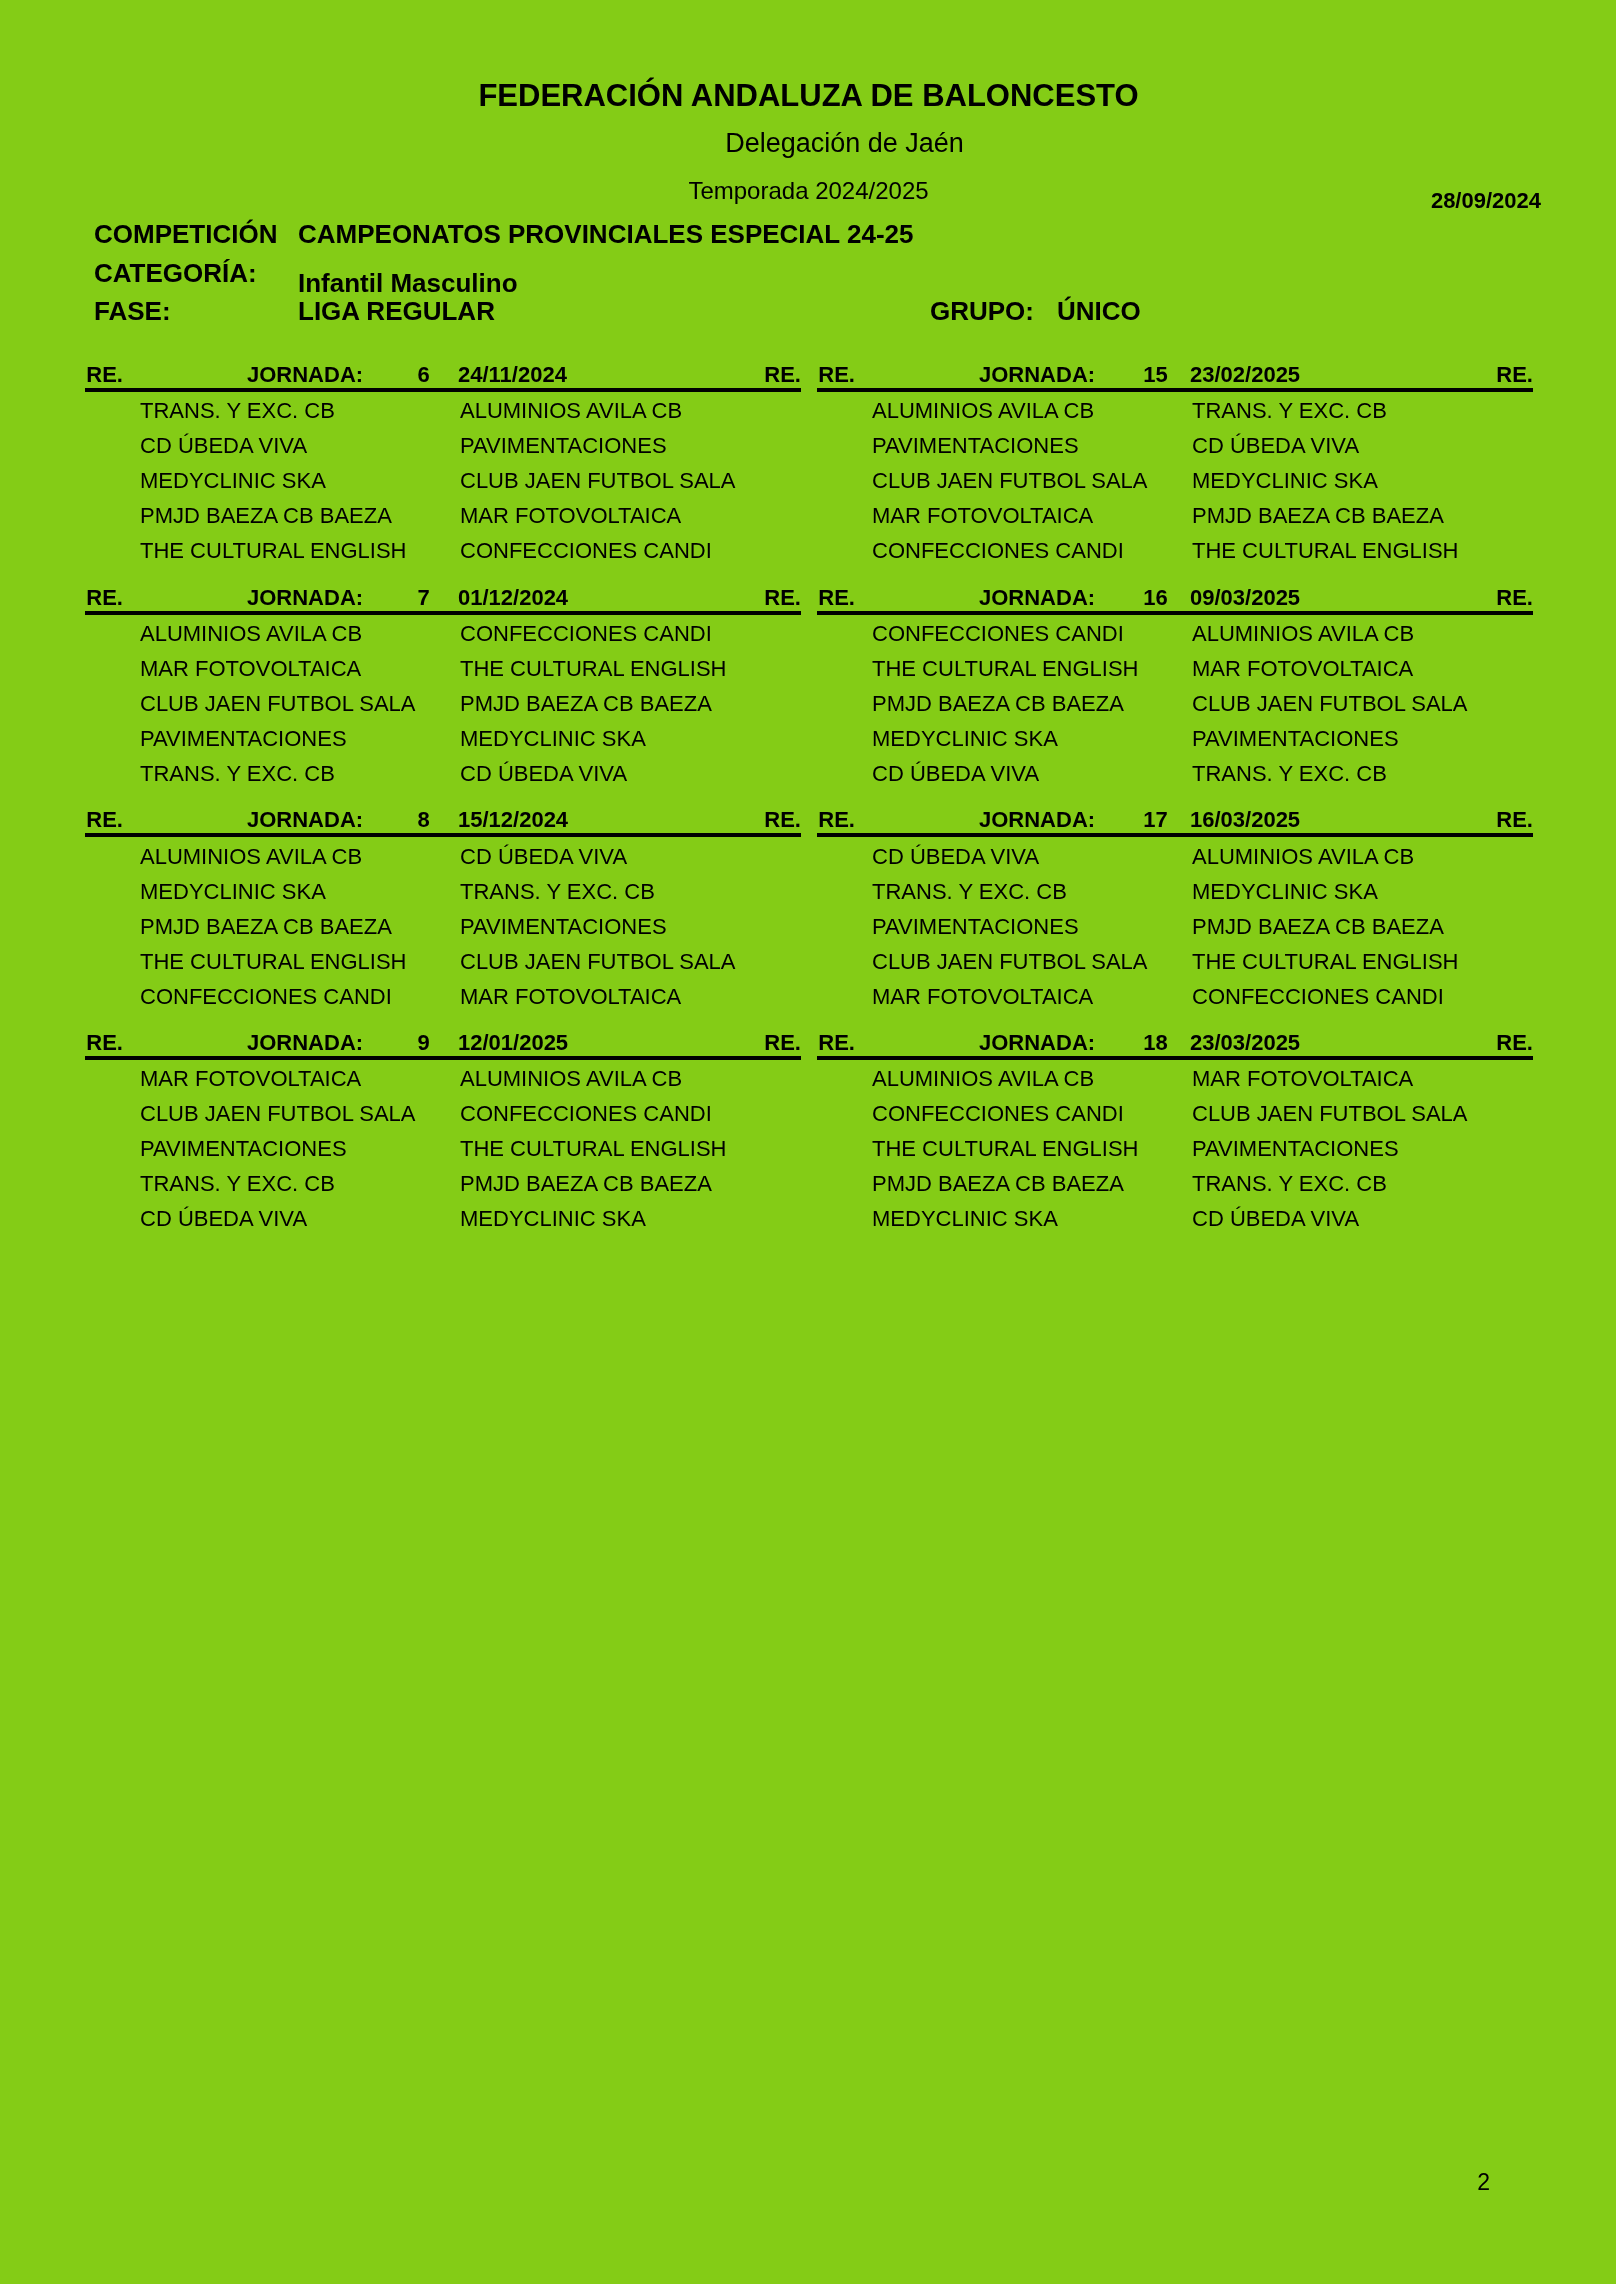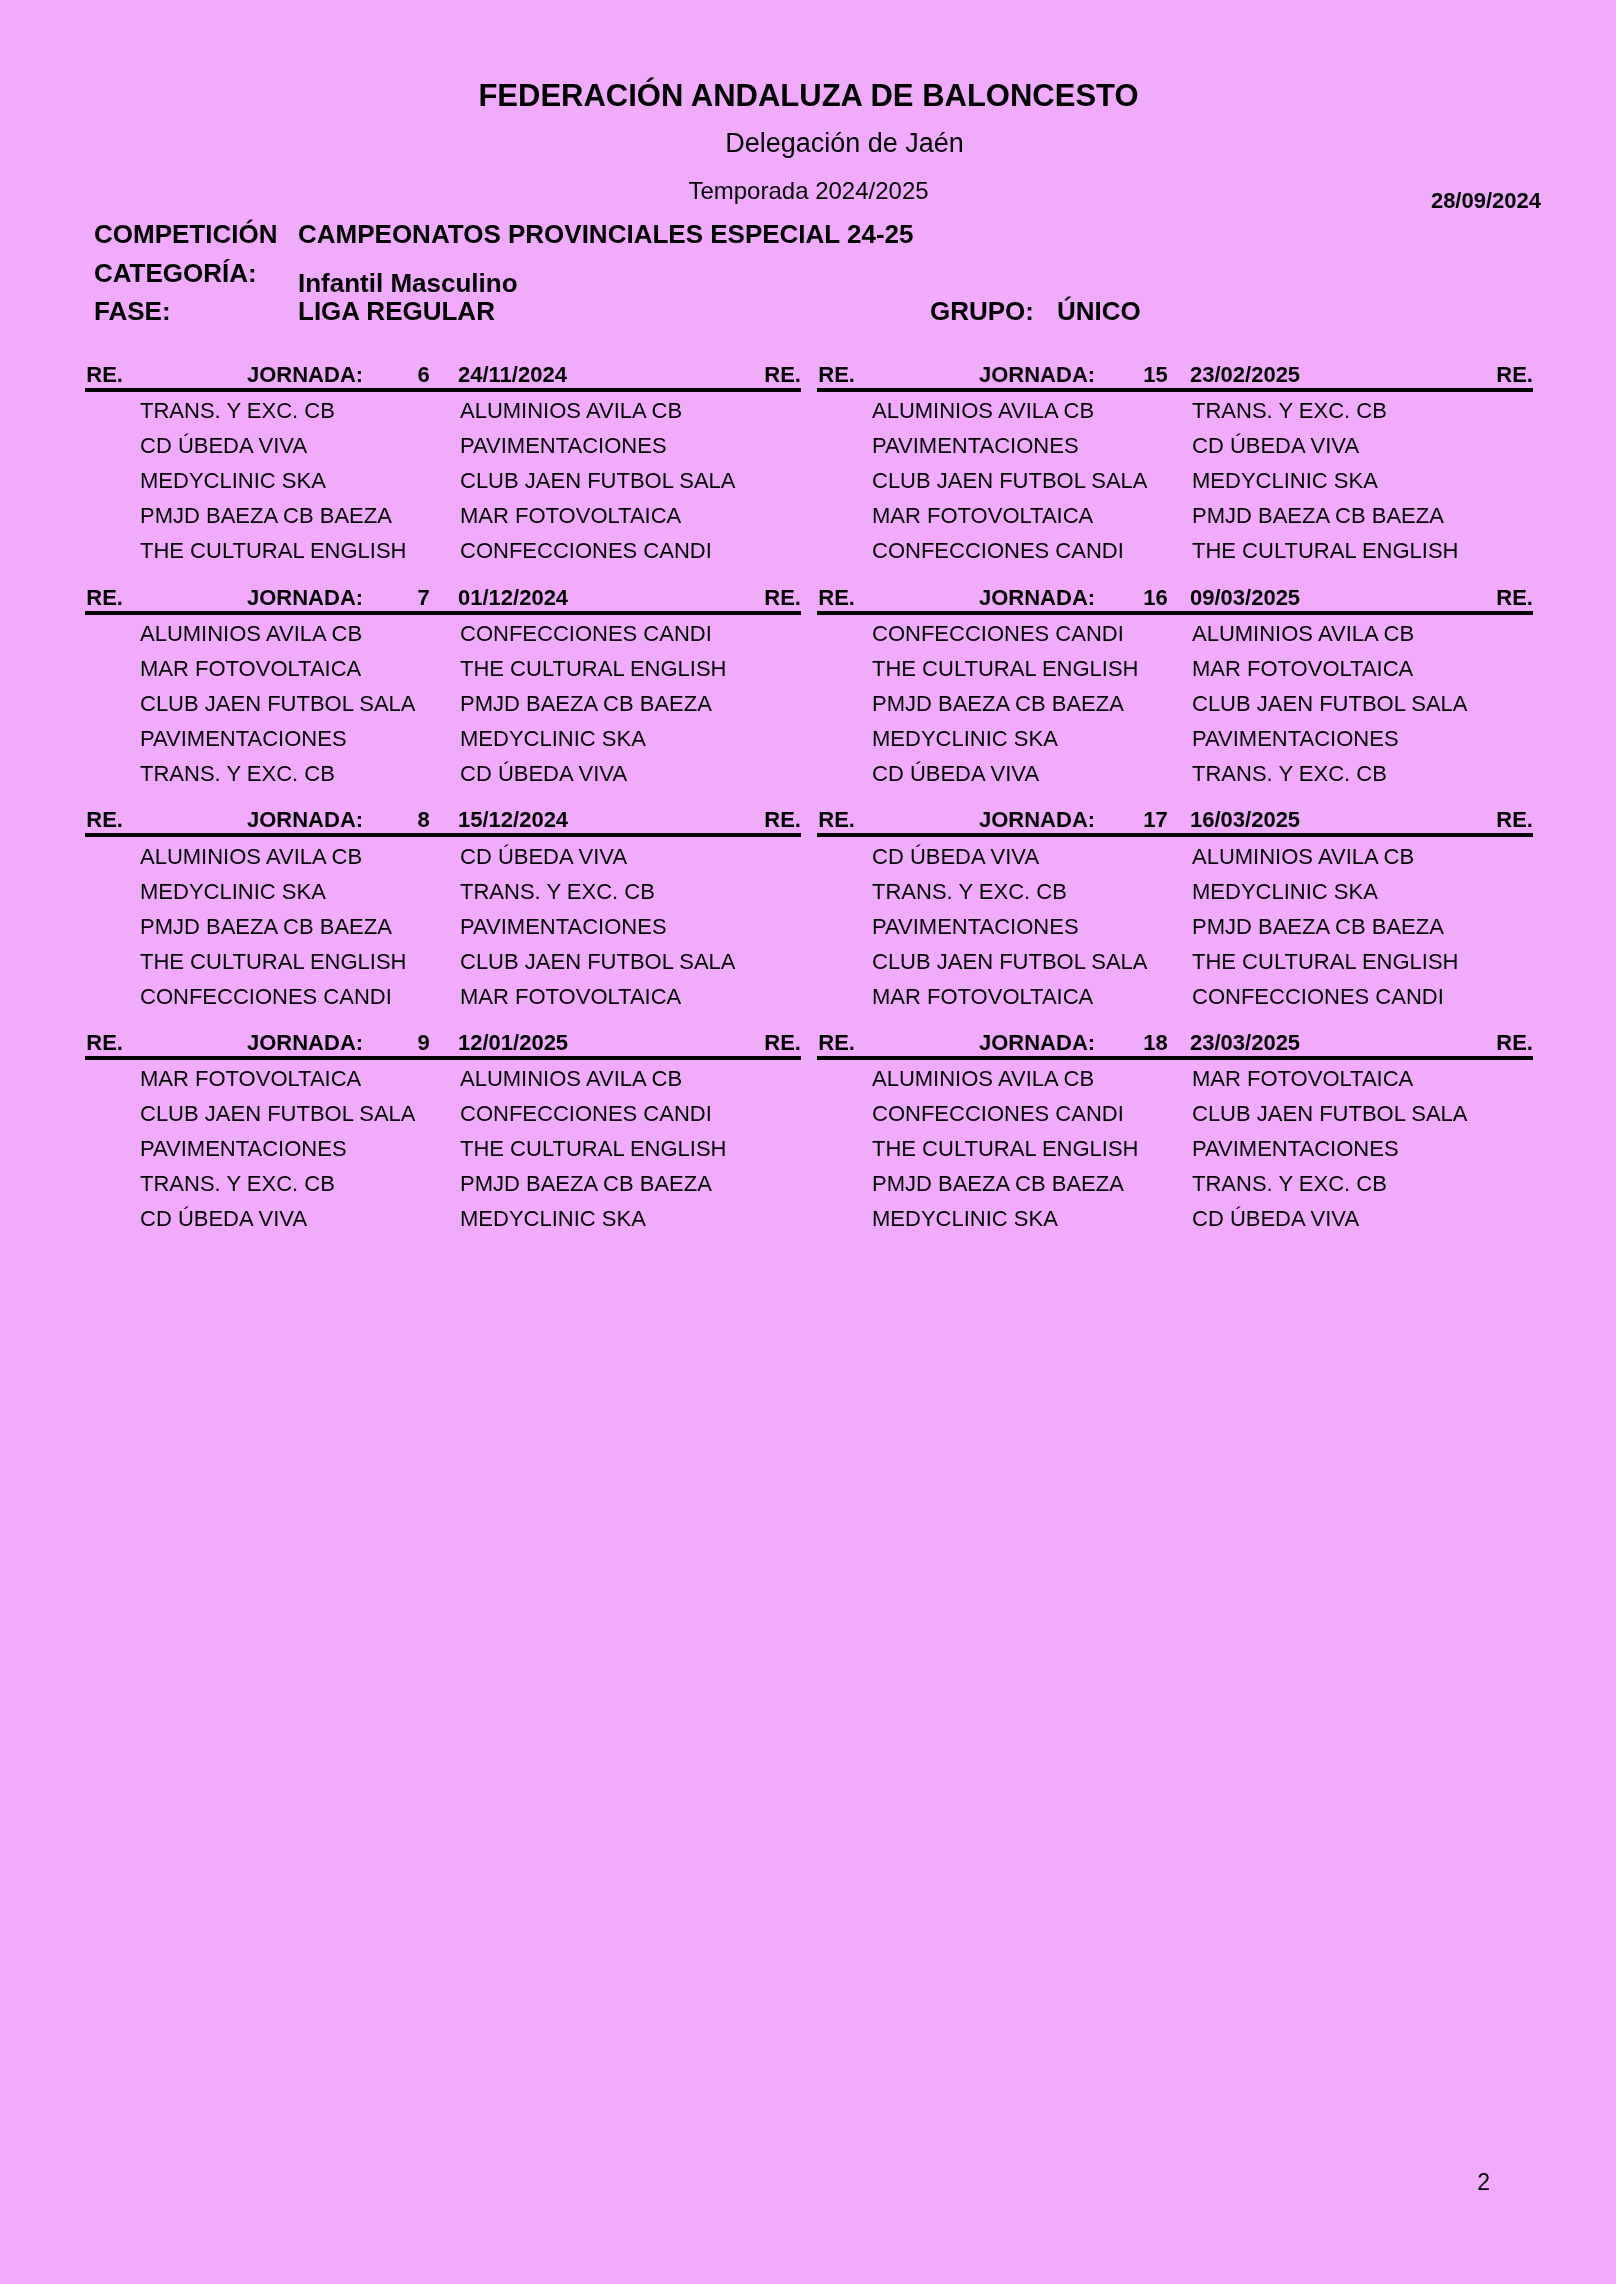--- a/index.html
+++ b/index.html
@@ -4,21 +4,21 @@
 <style>
   html, body {
     margin: 0;
     padding: 0;
     background: #ffffff;
   }
   .page {
     position: relative;
     width: 1617px;
     height: 2284px;
-    background: #f0abfc;
+    background: #84cc16;
     color: #000000;
     font-family: "Liberation Sans", sans-serif;
     overflow: hidden;
   }
   .centered {
     position: absolute;
     left: 0;
     width: 100%;
     text-align: center;
     white-space: nowrap;

